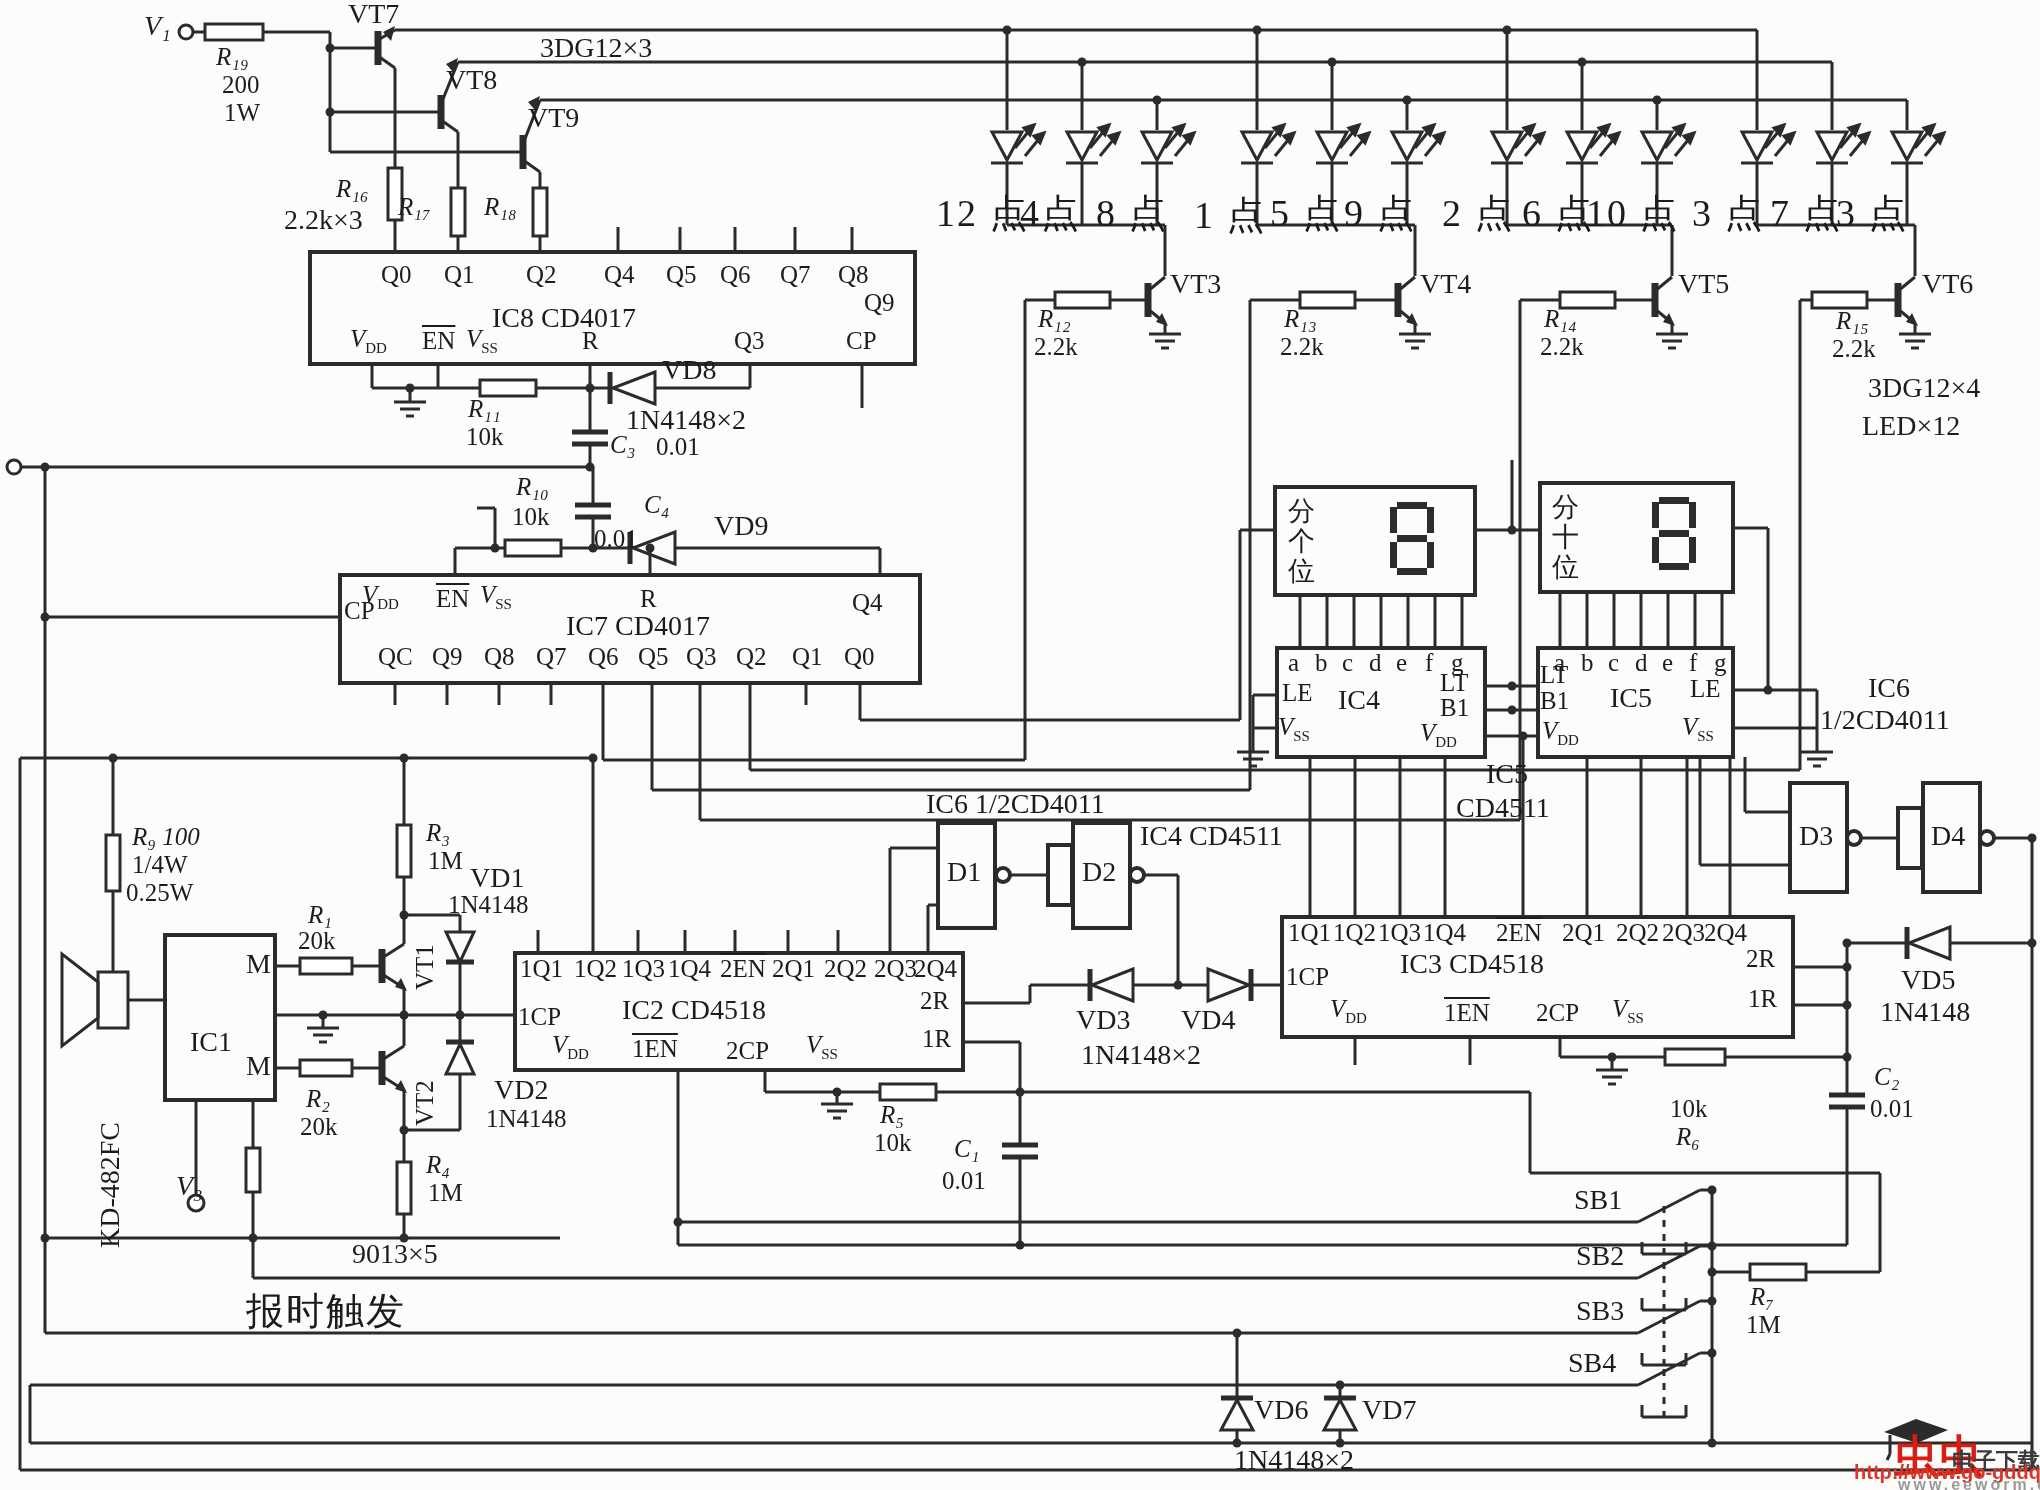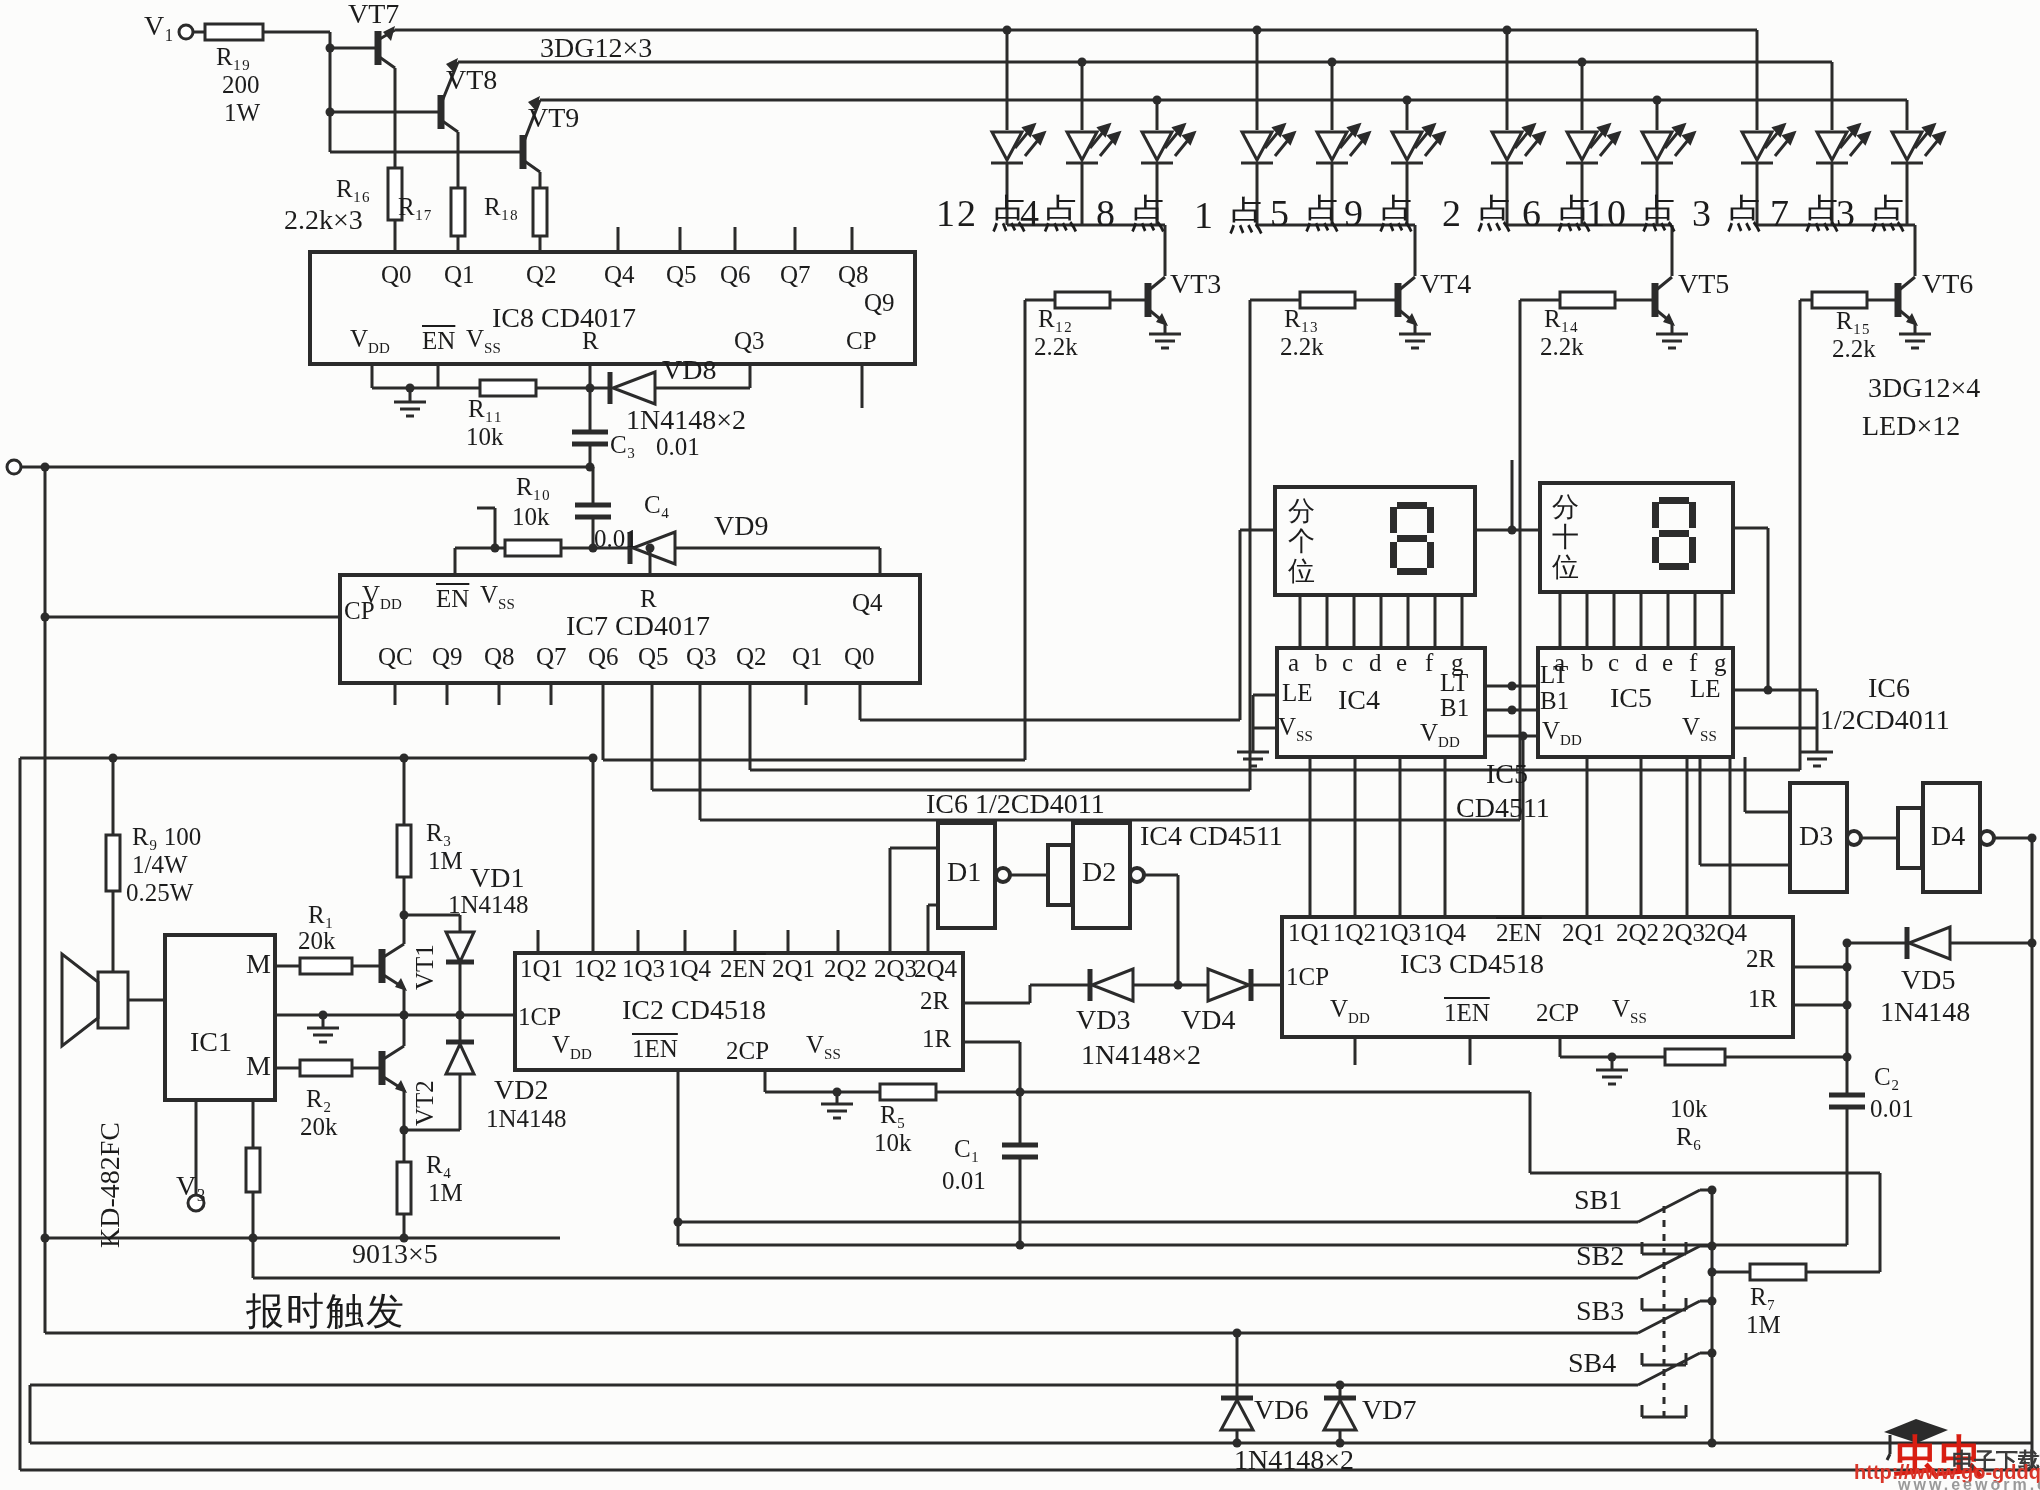--- a/index.html
+++ b/index.html
@@ -1,21 +1,21 @@
 <!DOCTYPE html>
 <html><head>
 <meta charset="utf-8">
 <style>
   html,body{margin:0;padding:0;background:#fff;}
   #stage{position:relative;width:2040px;height:1490px;background:#fcfcfb;overflow:hidden;
          font-family:"Liberation Serif",serif;}
   svg{position:absolute;left:0;top:0;}
   .t{position:absolute;font-family:"Liberation Serif",serif;font-size:25px;color:#1c1c1c;
      white-space:nowrap;line-height:1;}
-  .i{}
+  .i{font-style:italic;}
   .b{font-size:28px;}
   .ov{text-decoration:overline;}
   .cn{font-size:38px;letter-spacing:2px;}
   sub{font-size:0.6em;font-style:normal;}
   .vert{white-space:normal;width:32px;line-height:1.12;font-size:27px;}
   .rot{transform:rotate(-90deg);transform-origin:0 0;}
   .wm-logo{font-size:44px;font-weight:bold;color:#d81e12;font-family:"Liberation Sans",sans-serif;}
   .wm-site{font-size:22px;font-weight:bold;color:#3a3a3a;font-family:"Liberation Sans",sans-serif;}
   .wm-url1{font-size:20px;font-weight:bold;color:#d8362a;font-family:"Liberation Sans",sans-serif;}
   .wm-url2{font-size:16px;font-weight:bold;color:#9a9a9a;font-family:"Liberation Sans",sans-serif;letter-spacing:3px;}

